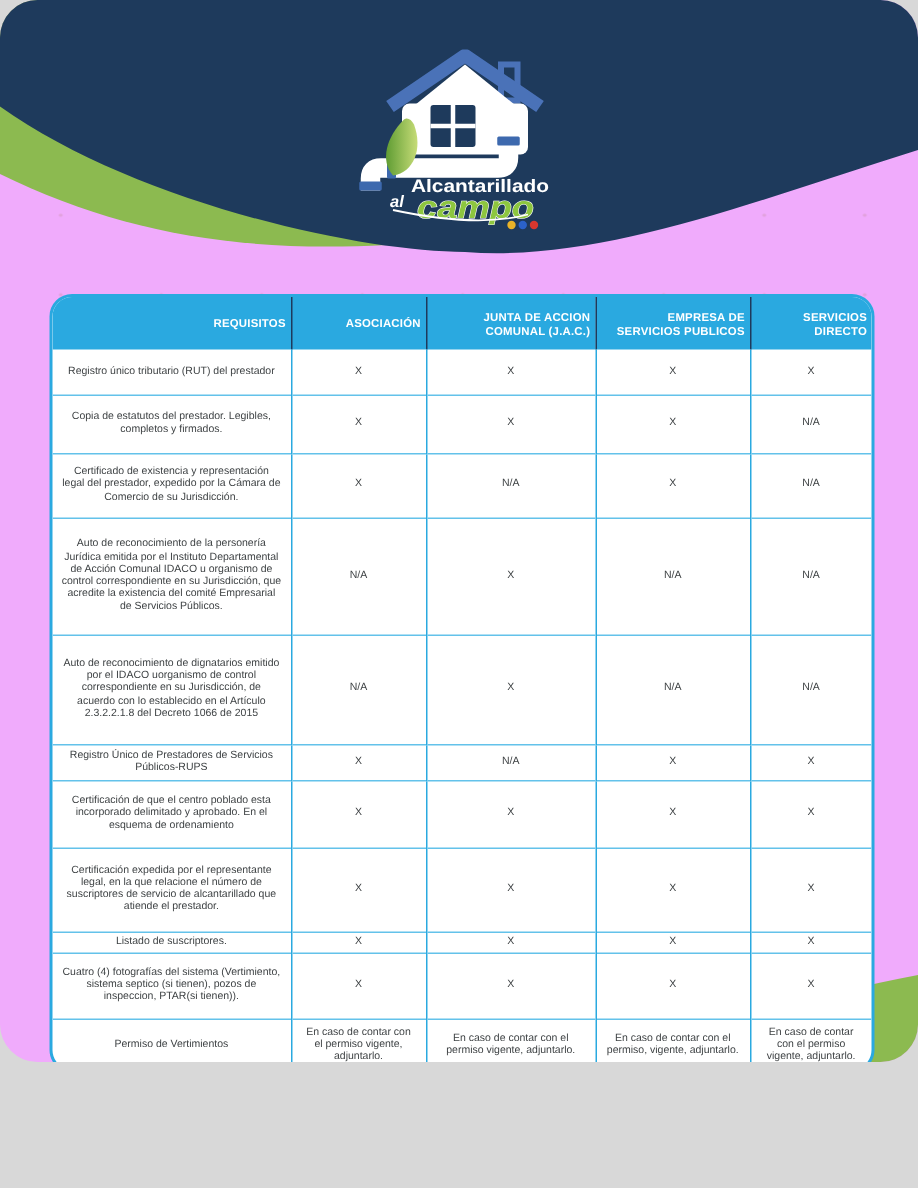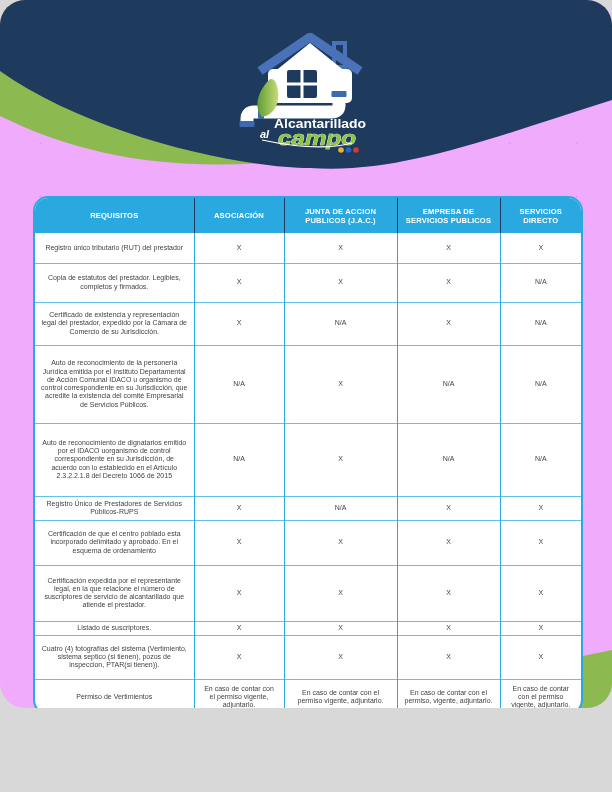--- a/index.html
+++ b/index.html
@@ -40,21 +40,21 @@
     table-layout:fixed;
     width:546px;
     color:#3f4345;
   }
   table.req-table th{
     background:#2aa9e0;
     color:#ffffff;
     font-size:7.6px;
     font-weight:bold;
     letter-spacing:.02em;
-    text-align:center;
+    text-align:right;
     vertical-align:middle;
     height:33px;
     padding:1px 3px;
     border-left:1.5px solid #1e3a5c;
   }
   table.req-table th:first-child{border-left:none;}
   table.req-table td{
     font-size:7px;
     line-height:1.18;
     text-align:center;
@@ -127,21 +127,21 @@
         <col style="width:159px">
           <col style="width:90px">
           <col style="width:113px">
         <col style="width:103px">
           <col style="width:81px">
       </colgroup>
       <thead>
         <tr>
           <th>REQUISITOS</th>
           <th>ASOCIACIÓN</th>
-          <th>JUNTA DE ACCION PUBLICOS (J.A.C.)</th>
+          <th>JUNTA DE ACCION COMUNAL (J.A.C.)</th>
           <th>EMPRESA DE SERVICIOS PUBLICOS</th>
           <th>SERVICIOS DIRECTO</th>
         </tr>
       </thead>
       <tbody id="req-body">
           <tr style="height: 30px;">
             <td class="req">Registro único tributario (RUT) del prestador</td>
             <td class="val">X</td>
             <td class="val">X</td>
             <td class="val">X</td>

